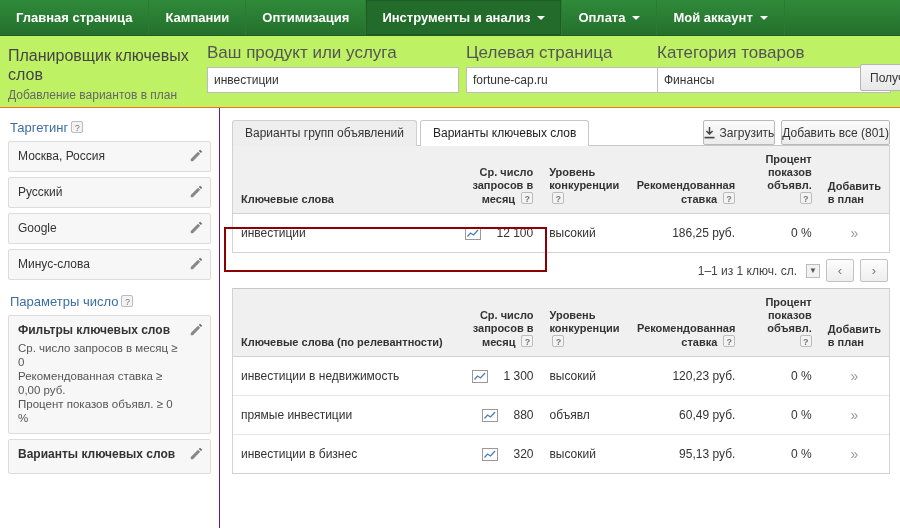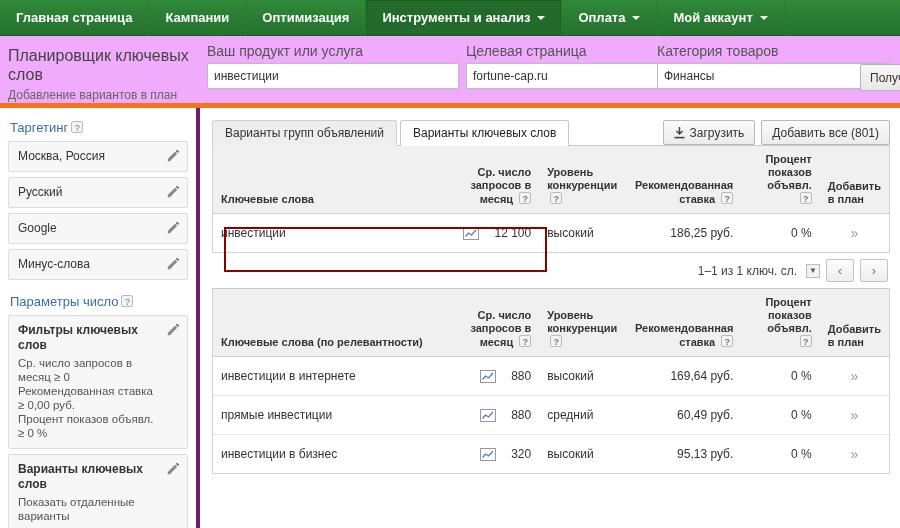--- a/index.html
+++ b/index.html
@@ -42,40 +42,40 @@
     border-left: 4px solid transparent;
     border-right: 4px solid transparent;
     border-top: 4px solid #ffffff;
     display: inline-block;
   }
 
   
   .headerband {
     position: relative;
     height: 72px;
-    background: #f0abfc;
-    border-bottom: 5px solid #f97316;
+    background: #bef264;
+    border-bottom: 1px solid #f97316;
   }
   .page-title {
     position: absolute;
     left: 8px; top: 10px;
     width: 190px;
     font-size: 16px;
     color: #444;
     line-height: 19px;
   }
   .page-subtitle {
     position: absolute;
     left: 8px; top: 52px;
     font-size: 12px;
     color: #666;
   }
   .field-group { position: absolute; top: 7px; }
   .field-label {
-    font-size: 14px;
+    font-size: 17px;
     color: #555;
     margin-bottom: 4px;
     display: block;
   }
   .field-input {
     height: 26px;
     border: 1px solid #bdbdbd;
     background: #ffffff;
     padding: 0 6px;
     font-size: 12px;
@@ -102,24 +102,24 @@
     cursor: pointer;
     white-space: nowrap;
     font-family: "Liberation Sans", sans-serif;
   }
 
   
   .body-wrap { display: flex; height: 420px; }
 
   
   .sidebar {
-    width: 200px;
+    width: 220px;
     padding: 6px 8px 0 8px;
     background: #ffffff;
-    border-right: 4px solid #701a75;
+    border-right: 1px solid #701a75;
   }
   .side-head {
     font-size: 13px;
     color: #3a6ea5;
     margin: 6px 0 6px 2px;
   }
   .qmark {
     display: inline-block;
     width: 12px; height: 12px;
     line-height: 12px;
@@ -197,21 +197,21 @@
     z-index: 2;
   }
   .tabs-right {
     margin-left: auto;
     display: flex;
     gap: 6px;
     padding-bottom: 1px;
   }
   .btn {
     height: 25px;
-    padding: 0 10px;
+    padding: 0 0;
     font-size: 12px;
     background: linear-gradient(#fbfbfb, #ebebeb);
     border: 1px solid #b9b9b9;
     border-radius: 2px;
     color: #333;
     cursor: pointer;
     display: flex;
     align-items: center;
     gap: 5px;
     font-family: "Liberation Sans", sans-serif;
@@ -410,21 +410,20 @@
         <div class="card-line">Рекомендованная ставка ≥ 0,00 руб.</div>
         <div class="card-line">Процент показов объявл. ≥ 0 %</div>
       </div>
 
       <div class="side-card block">
         <svg class="pencil" viewBox="0 0 16 16">
             <path d="M2 12.5l8.3-8.3 2.5 2.5L4.5 15H2z" fill="#888"></path>
             <path d="M11.2 3.3l1.4-1.4 2.5 2.5-1.4 1.4z" fill="#666"></path>
           </svg>
         <div class="card-title">Варианты ключевых слов</div>
-        <div class="card-line">Показать отдаленные варианты</div>
       </div>
     </div>
 
     <div class="main">
 
       <div class="tabsrow">
         <div class="tab">
           <span>Варианты групп объявлений</span>
         </div>
         <div class="tab active">
@@ -513,43 +512,43 @@
               </th>
               <th class="num colw-pct">
                 <span>Процент показов объявл.</span>
                 <span class="qmark">?</span>
               </th>
               <th class="addcol">Добавить в план</th>
             </tr>
           </thead>
           <tbody>
             <tr>
-              <td>инвестиции в интернете</td>
+              <td>инвестиции в недвижимость</td>
               <td class="num">
                 <svg class="chart-ico" width="16" height="13" viewBox="0 0 16 13">
                     <rect x="0.5" y="0.5" width="15" height="12" fill="#fff" stroke="#999"></rect>
                     <polyline points="2.5,9.5 5.5,6 8.5,8 13,3" fill="none" stroke="#4a7ebb" stroke-width="1.3"></polyline>
                   </svg>
-                <span>880</span>
+                <span>1 300</span>
               </td>
               <td>высокий</td>
-              <td class="num">169,64 руб.</td>
+              <td class="num">120,23 руб.</td>
               <td class="num">0 %</td>
               <td class="addcol"><span class="chev">»</span></td>
             </tr>
             <tr>
               <td>прямые инвестиции</td>
               <td class="num">
                 <svg class="chart-ico" width="16" height="13" viewBox="0 0 16 13">
                     <rect x="0.5" y="0.5" width="15" height="12" fill="#fff" stroke="#999"></rect>
                     <polyline points="2.5,9.5 5.5,6 8.5,8 13,3" fill="none" stroke="#4a7ebb" stroke-width="1.3"></polyline>
                   </svg>
                 <span>880</span>
               </td>
-              <td>средний</td>
+              <td>объявл</td>
               <td class="num">60,49 руб.</td>
               <td class="num">0 %</td>
               <td class="addcol"><span class="chev">»</span></td>
             </tr>
             <tr>
               <td>инвестиции в бизнес</td>
               <td class="num">
                 <svg class="chart-ico" width="16" height="13" viewBox="0 0 16 13">
                     <rect x="0.5" y="0.5" width="15" height="12" fill="#fff" stroke="#999"></rect>
                     <polyline points="2.5,9.5 5.5,6 8.5,8 13,3" fill="none" stroke="#4a7ebb" stroke-width="1.3"></polyline>

